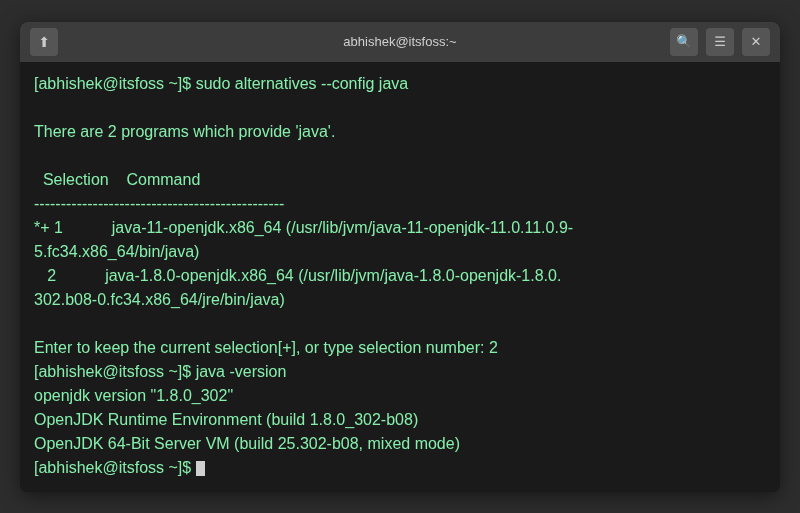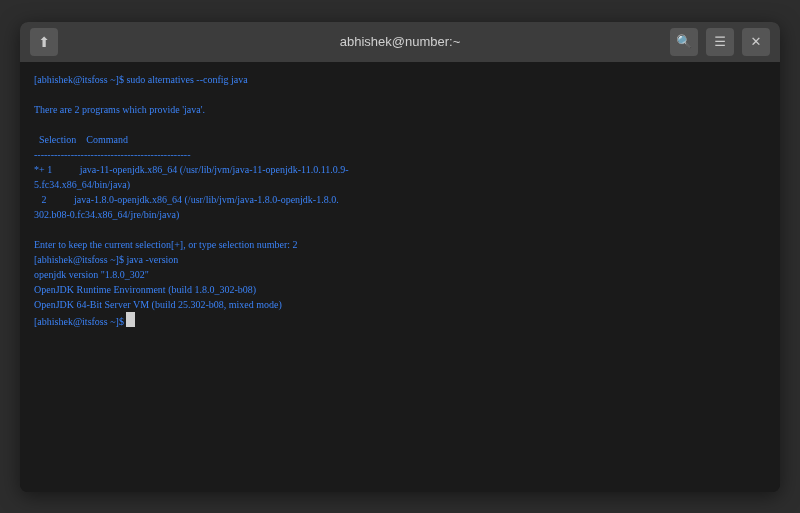--- a/index.html
+++ b/index.html
@@ -79,23 +79,23 @@
       align-items: center;
       justify-content: center;
       font-size: 13px;
     }
 
     .terminal-body {
       flex: 1;
       background: #1a1a1a;
       padding: 10px 14px;
       overflow: hidden;
-      font-family: Liberation Serif, serif;
-      font-size: 10px;
-      color: #3b82f6;
+      font-family: Liberation Sans, sans-serif;
+      font-size: 16px;
+      color: #86efac;
       line-height: 1.5;
       white-space: pre;
     }
 
     .cursor {
       display: inline-block;
       width: 9px;
       height: 15px;
       background: #d0d0d0;
       vertical-align: text-bottom;
@@ -107,21 +107,21 @@
     }
   </style>
 </head>
 <body>
 
 <div class="terminal-window">
   <div class="title-bar">
     <div class="title-bar-left">
       <div class="title-bar-icon">⬆</div>
     </div>
-    <div class="title-bar-center">abhishek@number:~</div>
+    <div class="title-bar-center">abhishek@itsfoss:~</div>
     <div class="title-bar-right">
       <button class="title-btn">🔍</button>
       <button class="title-btn">☰</button>
       <button class="title-btn">✕</button>
     </div>
   </div>
   <div class="terminal-body"><span>[abhishek@itsfoss ~]$ sudo alternatives --config java
 
 There are 2 programs which provide 'java'.
 

